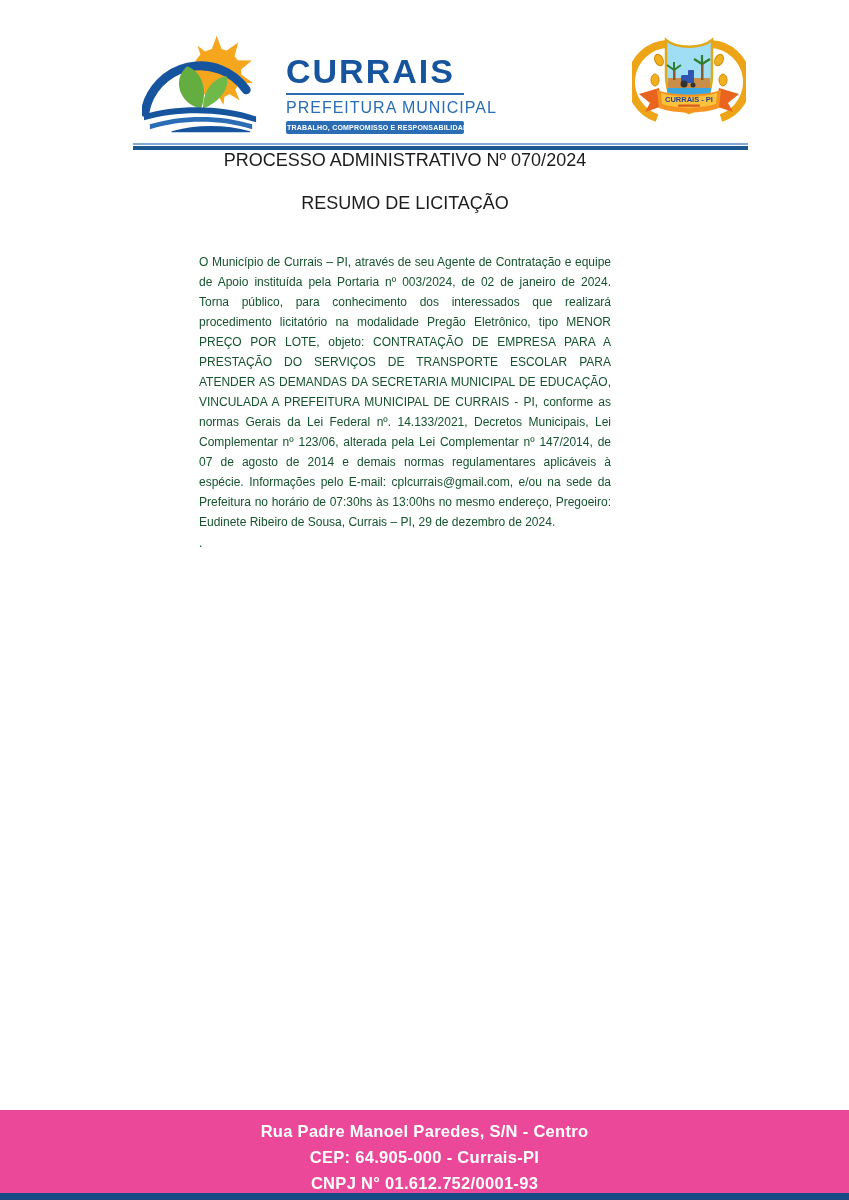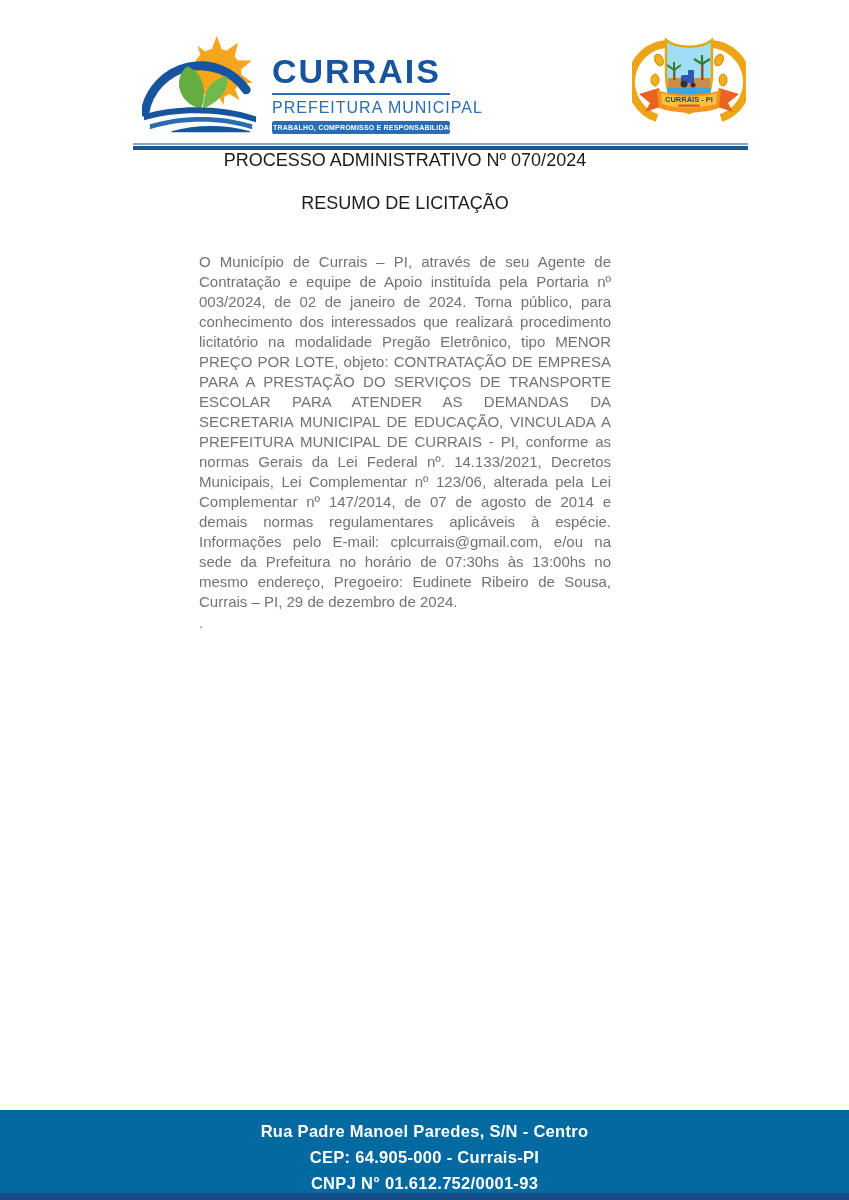--- a/index.html
+++ b/index.html
@@ -3,21 +3,21 @@
 <meta charset="utf-8">
 <style>
   * { margin:0; padding:0; box-sizing:border-box; }
   html,body { background:#e9e9e9; }
   .page {
     position:relative; width:849px; height:1200px; margin:0 auto;
     background:#ffffff; overflow:hidden;
     font-family:"Liberation Sans", sans-serif; color:#1d1d1d;
   }
   
-  .logo-group { position:absolute; left:142px; top:33px; display:flex; gap:12px; }
+  .logo-group { position:absolute; left:142px; top:33px; display:flex; gap:26px; }
   .logo-emblem { width:118px; height:100px; flex:none; }
   .logo-textblock { width:178px; margin-top:21px; }
   .logo-name { font-size:34px; font-weight:bold; color:#17549e; letter-spacing:2px; line-height:1; }
   .logo-divider { height:2px; background:#2a6db5; margin:5px 0 4px; }
   .logo-subtitle { font-size:16px; color:#2a6db5; letter-spacing:1px; white-space:nowrap; }
   .logo-banner {
     margin-top:4px; background:#2a6db5; color:#fff; font-size:7px; font-weight:bold;
     text-align:center; padding:3px 1px; border-radius:2px; letter-spacing:0.2px; white-space:nowrap;
   }
   .crest { position:absolute; left:632px; top:30px; width:114px; height:102px; }
@@ -28,28 +28,28 @@
   .header-rule .thick { height:4.5px; background:#1d578f; }
   
   .title-block {
     position:absolute; left:199px; top:150px; width:412px;
     text-align:center; font-size:18px; line-height:21.5px; color:#1c1c1c;
   }
   .section-title { margin-top:21px; }
   
   .body-block {
     position:absolute; left:199px; top:252px; width:412px;
-    font-size:15px; line-height:20px; color:#737373;
+    font-size:12px; line-height:20px; color:#14532d;
   }
   .body-paragraph { text-align:justify; }
   .trailing-dot { margin-top:1px; }
   
   .footer {
     position:absolute; left:0; bottom:0; width:849px; height:90px;
-    background:#0369a1; border-bottom:7px solid #164b85;
+    background:#ec4899; border-bottom:7px solid #164b85;
     text-align:center; color:#ffffff; font-weight:bold; padding-top:8px;
   }
   .footer-line { font-size:16.5px; line-height:26px; letter-spacing:0.3px; }
 </style>
 </head>
 <body>
 
 <div class="page">
 
   <div class="logo-group">

